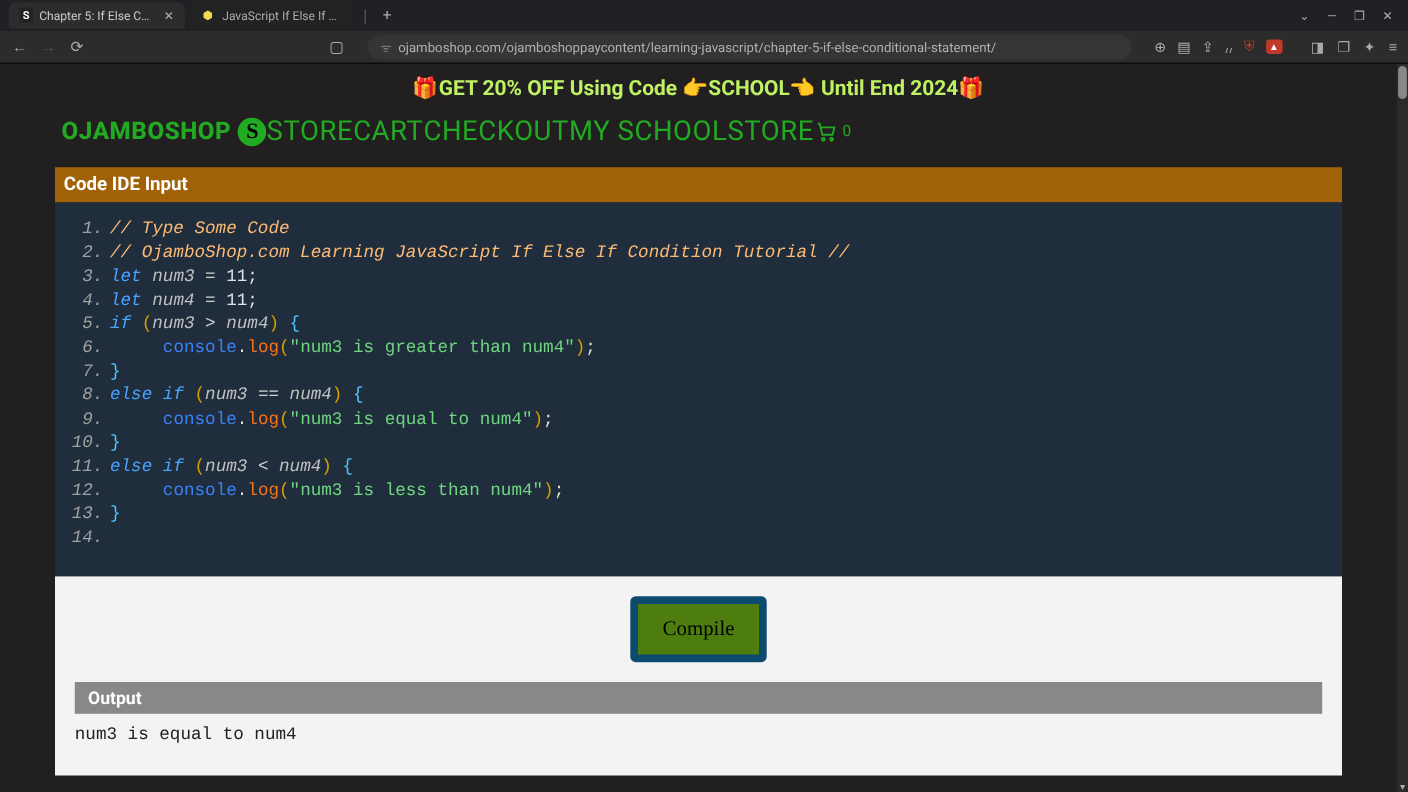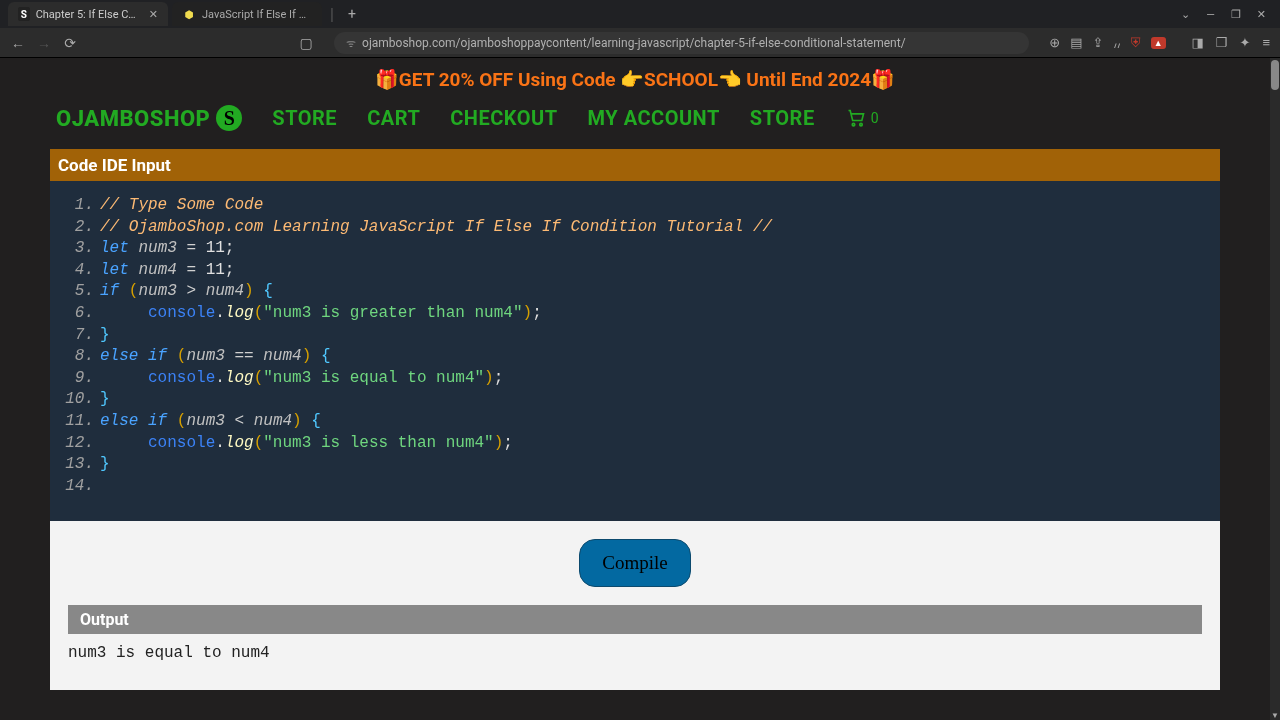--- a/index.html
+++ b/index.html
@@ -102,39 +102,38 @@
     .scrollbar-arrow {
       position: absolute; left: 0; right: 0; font-size: 8px; text-align: center; color: #aaa;
     }
     .scrollbar-arrow.up { top: 0; }
     .scrollbar-arrow.down { bottom: 0; }
 
     .promo-banner {
       text-align: center;
       font-size: 19px;
       font-weight: bold;
-      color: #f97316;
+      color: #bef264;
       padding: 10px 0 6px;
       background: #211f1f;
     }
     .nav-menu {
       display: flex;
       align-items: center;
-      gap: 30px;
       padding: 8px 56px 18px;
       background: #211f1f;
     }
     .logo-row { display: flex; align-items: center; gap: 6px; }
     .logo-text { color: #22aa22; font-weight: 800; font-size: 22px; letter-spacing: 0.5px; }
     .logo-s {
       width: 26px; height: 26px; background: #22aa22; color: #000;
       border-radius: 50%; display: flex; align-items: center; justify-content: center;
       font-weight: 900; font-size: 20px; font-family: serif;
     }
-    .nav-link { color: #22aa22; font-weight: 700; font-size: 20px; letter-spacing: 0.5px; cursor: pointer; text-align: center; }
+    .nav-link { color: #22aa22; font-weight: 400; font-size: 25px; letter-spacing: 0.5px; cursor: pointer; text-align: center; }
     .cart-widget { display: flex; align-items: center; gap: 4px; color: #22aa22; font-size: 16px; cursor: pointer; }
     .cart-count { color: #22aa22; font-size: 14px; }
 
     .content-wrap {
       padding: 0 50px;
     }
     .panel-header {
       background: #a16207;
       color: #fff;
       font-weight: bold;
@@ -158,40 +157,40 @@
       flex-shrink: 0;
     }
     .tk-comment { color: #fdba74; font-style: italic; }
     .tk-keyword { color: #4aa3ff; font-style: italic; }
     .tk-var { color: #c0c0c0; font-style: italic; }
     .tk-num { color: #e0e0e0; }
     .tk-op { color: #d0d0d0; }
     .tk-punct { color: #ddd; }
     .tk-brace { color: #50c8ff; }
     .tk-obj { color: #3b82f6; }
-    .tk-method { color: #fef9c3; font-style: italic; }
+    .tk-method { color: #f97316; }
     .tk-string { color: #6fd67f; }
     .tk-paren { color: #d6a000; }
 
     .btn-area {
       background: #f3f3f3;
       padding: 18px 0;
       display: flex;
       flex-direction: column;
       align-items: center;
       gap: 18px;
     }
     .action-btn {
-      background: #0369a1;
-      border: 1px solid #0c4a6e;
+      background: #4d7c0f;
+      border: 7px solid #0c4a6e;
       color: #000;
       font-size: 19px;
       font-family: Georgia, serif;
       padding: 12px 22px;
-      border-radius: 16px;
+      border-radius: 5px;
       cursor: pointer;
     }
     .output-header {
       background: #888;
       color: #fff;
       font-weight: bold;
       font-size: 16px;
       padding: 5px 12px;
       margin: 0 18px;
     }
@@ -257,21 +256,21 @@
   <div class="promo-banner">🎁GET 20% OFF Using Code 👉SCHOOL👈 Until End 2024🎁</div>
 
   <div class="nav-menu">
     <div class="logo-row">
       <span class="logo-text">OJAMBOSHOP</span>
       <span class="logo-s">S</span>
     </div>
     <span class="nav-link">STORE</span>
     <span class="nav-link">CART</span>
     <span class="nav-link">CHECKOUT</span>
-    <span class="nav-link">MY ACCOUNT</span>
+    <span class="nav-link">MY SCHOOL</span>
     <span class="nav-link">STORE</span>
     <div class="cart-widget">
       <svg width="22" height="20" viewBox="0 0 24 24" fill="none" stroke="#22aa22" stroke-width="2">
           <circle cx="9" cy="20" r="1.5"></circle>
           <circle cx="18" cy="20" r="1.5"></circle>
           <path d="M3 3h2l3 12h11l2-8H6"></path>
         </svg>
       <span class="cart-count">0</span>
     </div>
   </div>

